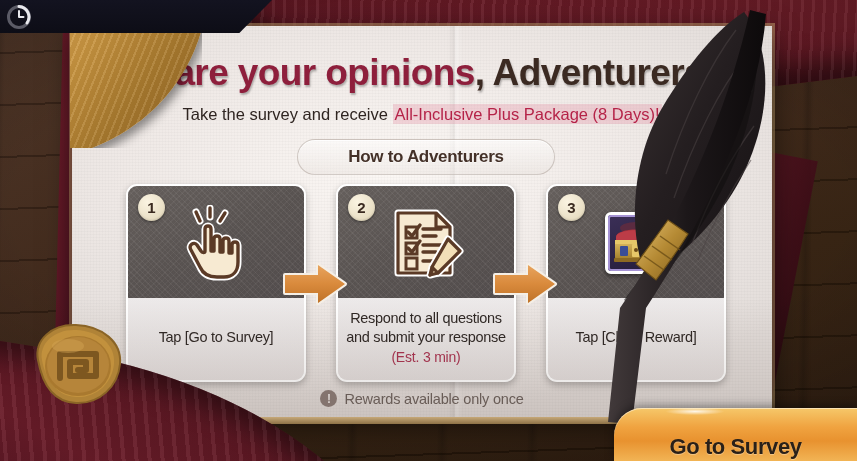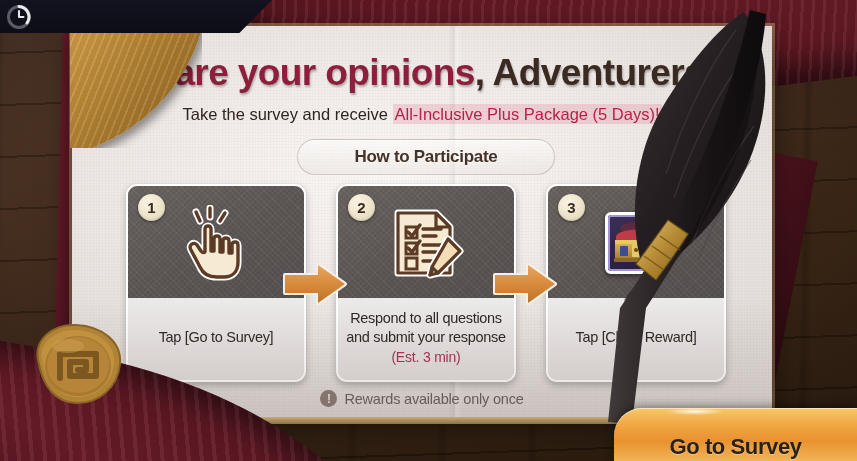--- a/index.html
+++ b/index.html
@@ -294,25 +294,25 @@
 
   <div class="panel">
     <div class="panel-tex"></div>
     <div class="fold"></div>
 
     <div class="title">
       <span class="t1">Share your opinions</span><span class="t2">, Adventurers!</span>
     </div>
 
     <div class="subtitle">
-      <span>Take the survey and receive </span><span class="hl">All-Inclusive Plus Package (5 Days)!</span>
+      <span>Take the survey and receive </span><span class="hl">All-Inclusive Plus Package (8 Days)!</span>
     </div>
 
     <div class="pill">
-      <span>How to Participate</span>
+      <span>How to Adventurers</span>
     </div>
 
     <div class="cards">
 
       <div class="card c1">
         <div class="card-top"></div>
         <div class="icon-wrap">
           <svg width="72" height="76" viewBox="0 0 72 76">
             <g stroke="#ffffff" stroke-width="7" fill="none" stroke-linecap="round">
               <path d="M20 16 L16 7"></path>

